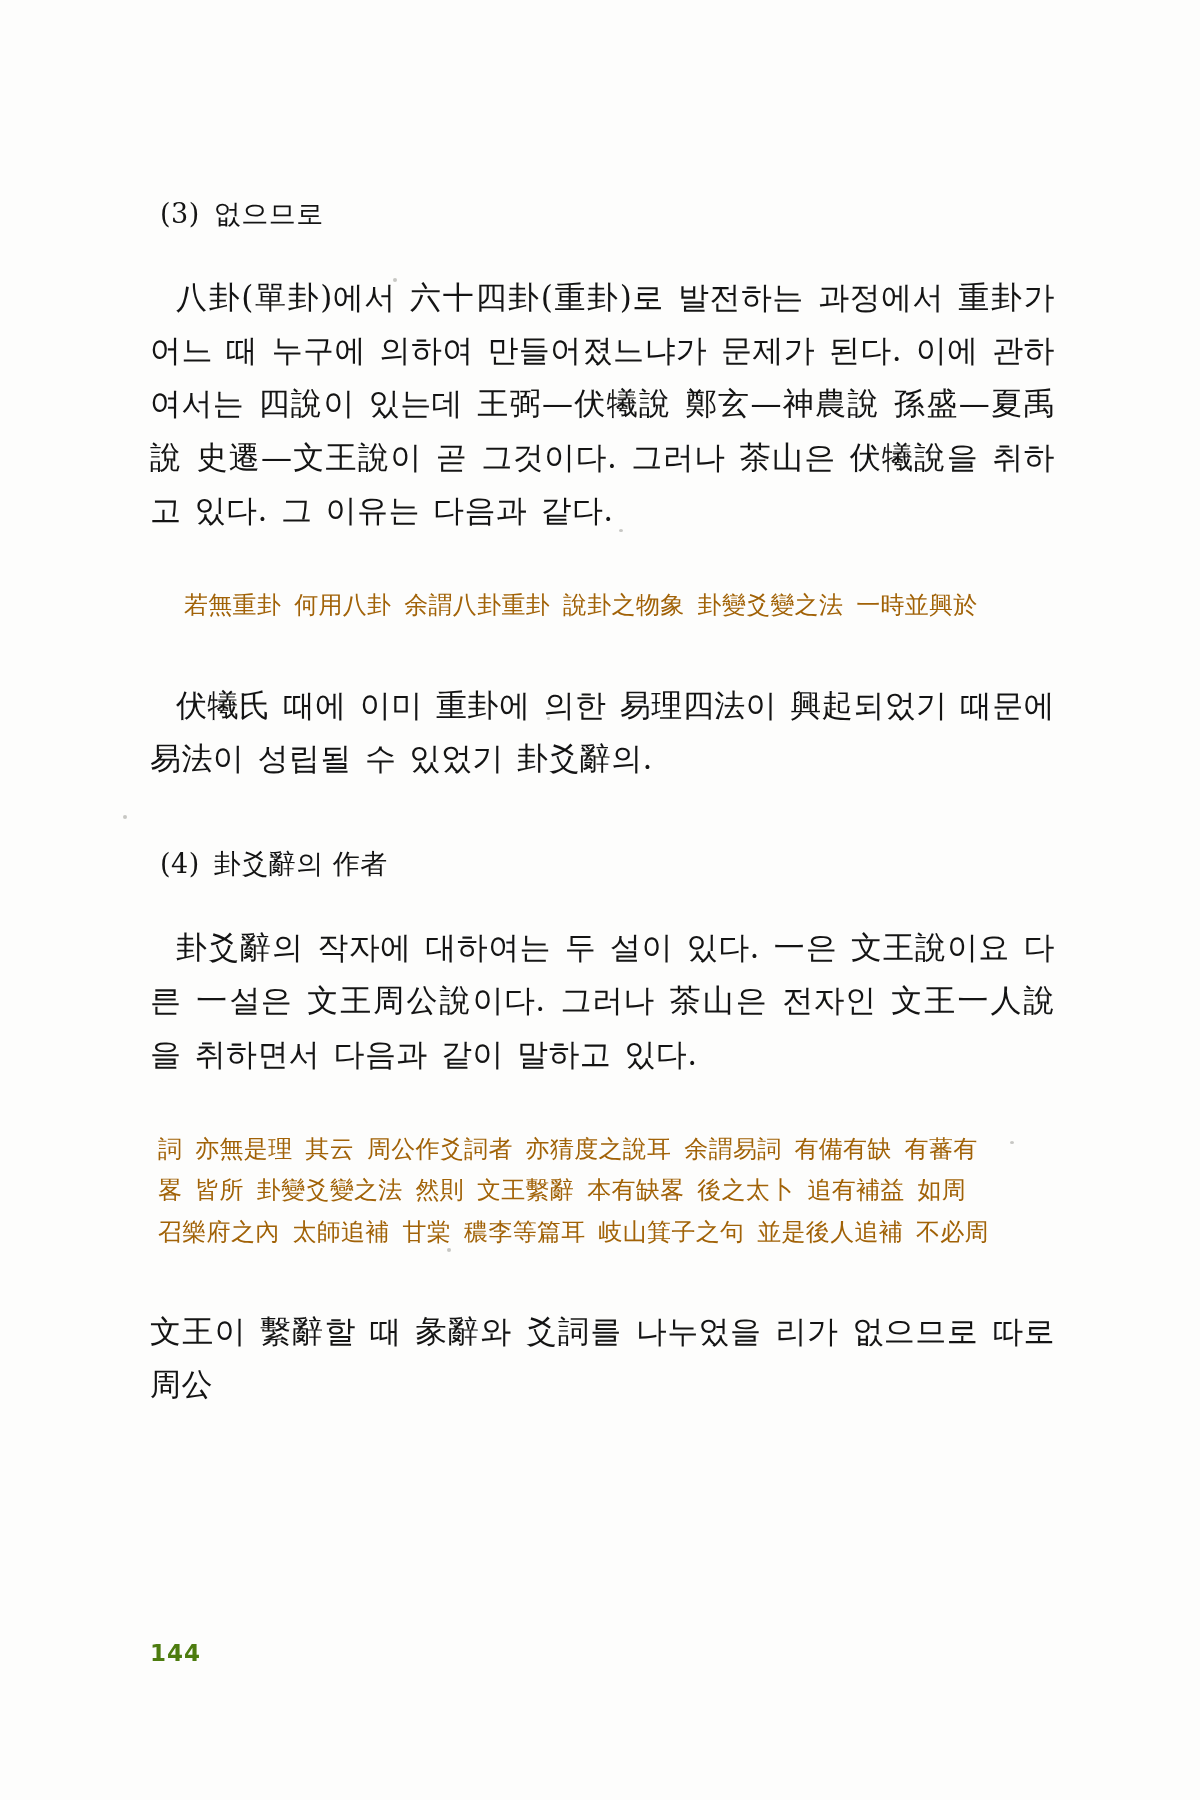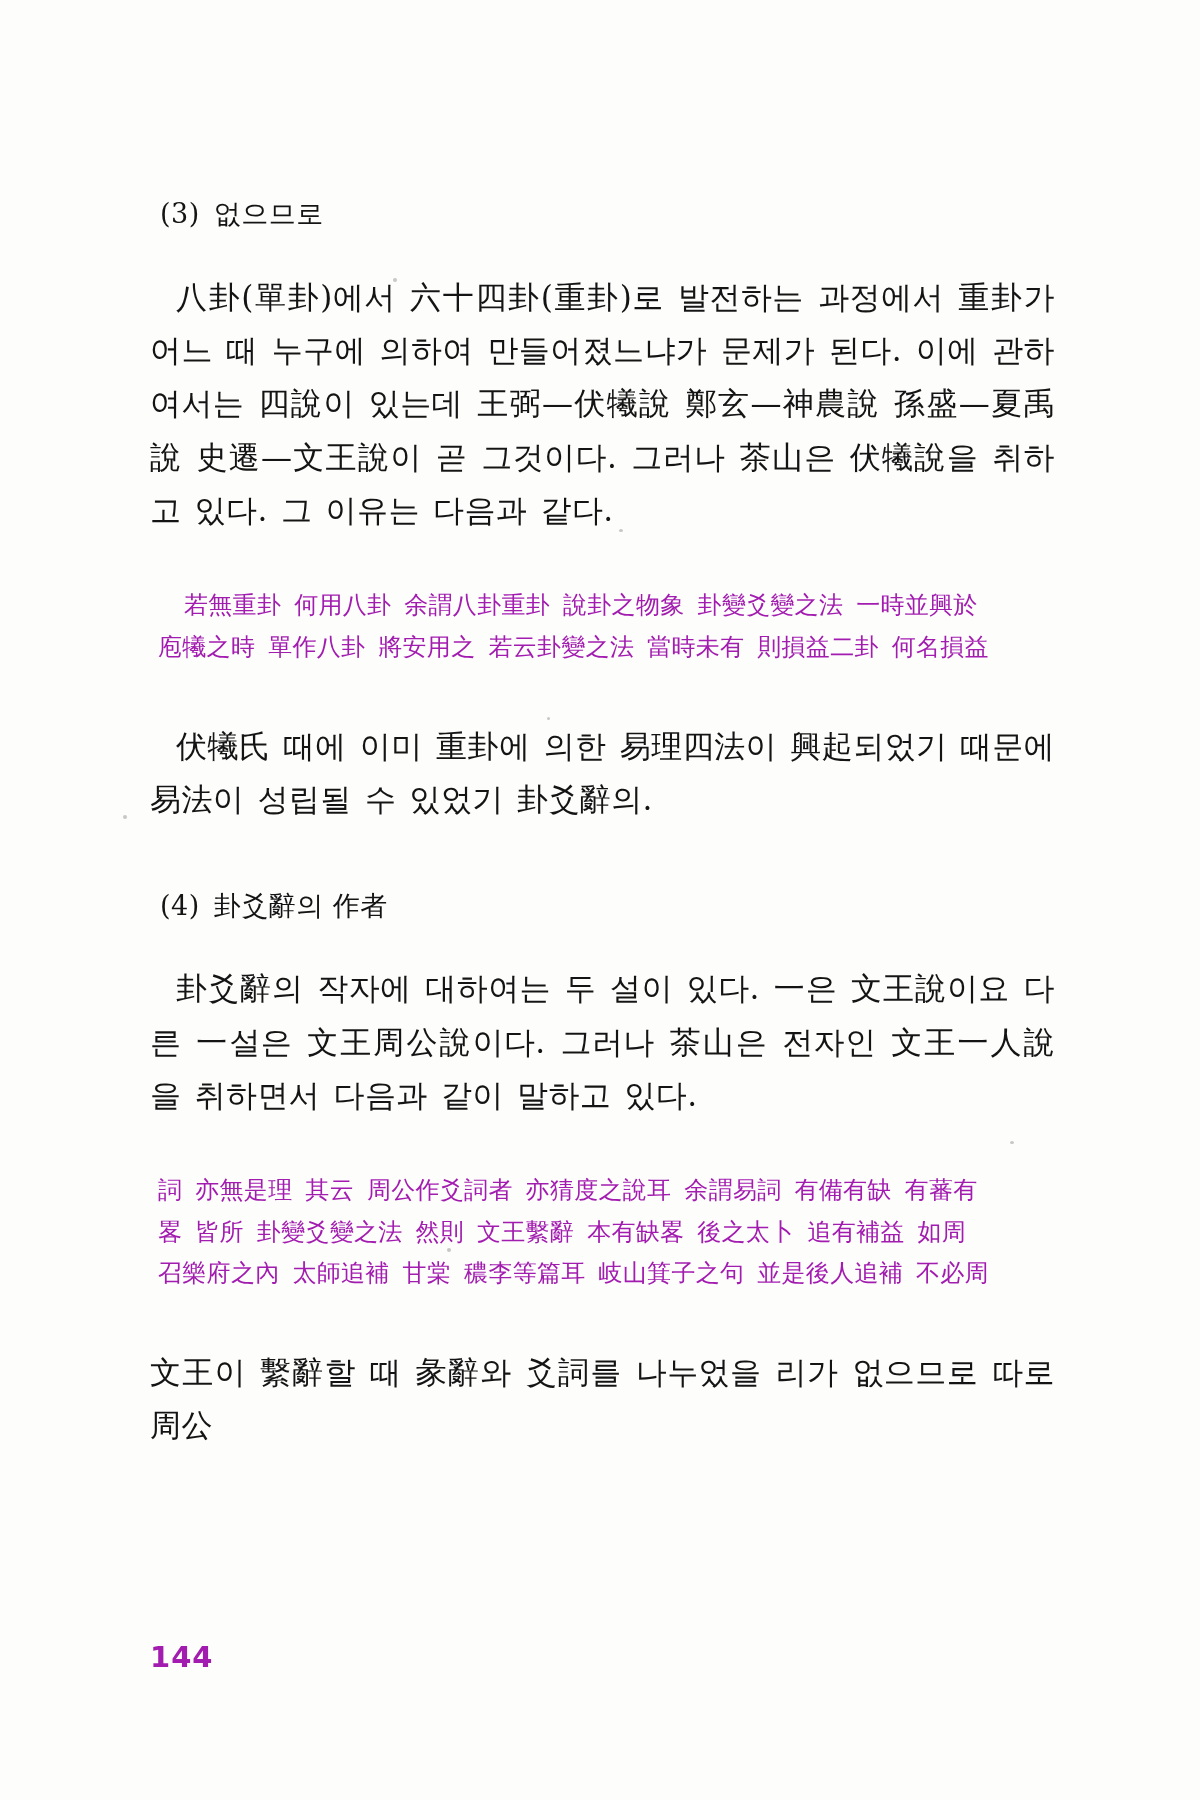--- a/index.html
+++ b/index.html
@@ -59,41 +59,41 @@
   
   .quote-block {
     font-size: 24px;
     line-height: 1.72;
     margin: 0 0 38px 0;
     padding: 0 6px 0 8px;
     text-align: justify;
     text-justify: inter-character;
     letter-spacing: 0.3px;
     word-spacing: 5px;
-    color: #a21caf;
+    color: #a16207;
   }
   .quote-block .q-first {
     display: block;
     text-indent: 26px;
   }
   .quote-block .q-line {
     display: block;
   }
 
   .spacer-sm { height: 14px; }
   .spacer-md { height: 26px; }
 
   .page-number {
     position: absolute;
     left: 150px;
     top: 1640px;
-    font-size: 29px;
+    font-size: 23px;
     font-weight: 700;
     letter-spacing: 1px;
-    color: #a21caf;
+    color: #4d7c0f;
     font-family: "DejaVu Sans", "Liberation Sans", sans-serif;
   }
 
   
   .speck {
     position: absolute;
     background: #9a9a95;
     border-radius: 50%;
     opacity: 0.55;
   }
@@ -115,21 +115,20 @@
     <h2 class="section-heading">
       <span class="num">(3)</span><span>없으므로</span>
     </h2>
 
     <p class="body-para">八卦(單卦)에서 六十四卦(重卦)로 발전하는 과정에서 重卦가 어느 때 누구에 의하여 만들어졌느냐가 문제가 된다. 이에 관하여서는 四說이 있는데 王弼—伏犧說 鄭玄—神農說 孫盛—夏禹說 史遷—文王說이 곧 그것이다. 그러나 茶山은 伏犧說을 취하고 있다. 그 이유는 다음과 같다.</p>
 
     <div class="spacer-sm"></div>
 
     <div class="quote-block">
       <span class="q-first">若無重卦 何用八卦 余謂八卦重卦 說卦之物象 卦變爻變之法 一時並興於</span>
-      <span class="q-line">庖犧之時 單作八卦 將安用之 若云卦變之法 當時未有 則損益二卦 何名損益</span>
     </div>
 
     <div class="spacer-sm"></div>
 
     <p class="body-para">伏犧氏 때에 이미 重卦에 의한 易理四法이 興起되었기 때문에 易法이 성립될 수 있었기 卦爻辭의.</p>
 
     <div class="spacer-md"></div>
 
     <h2 class="section-heading">
       <span class="num">(4)</span><span>卦爻辭의 作者</span>

